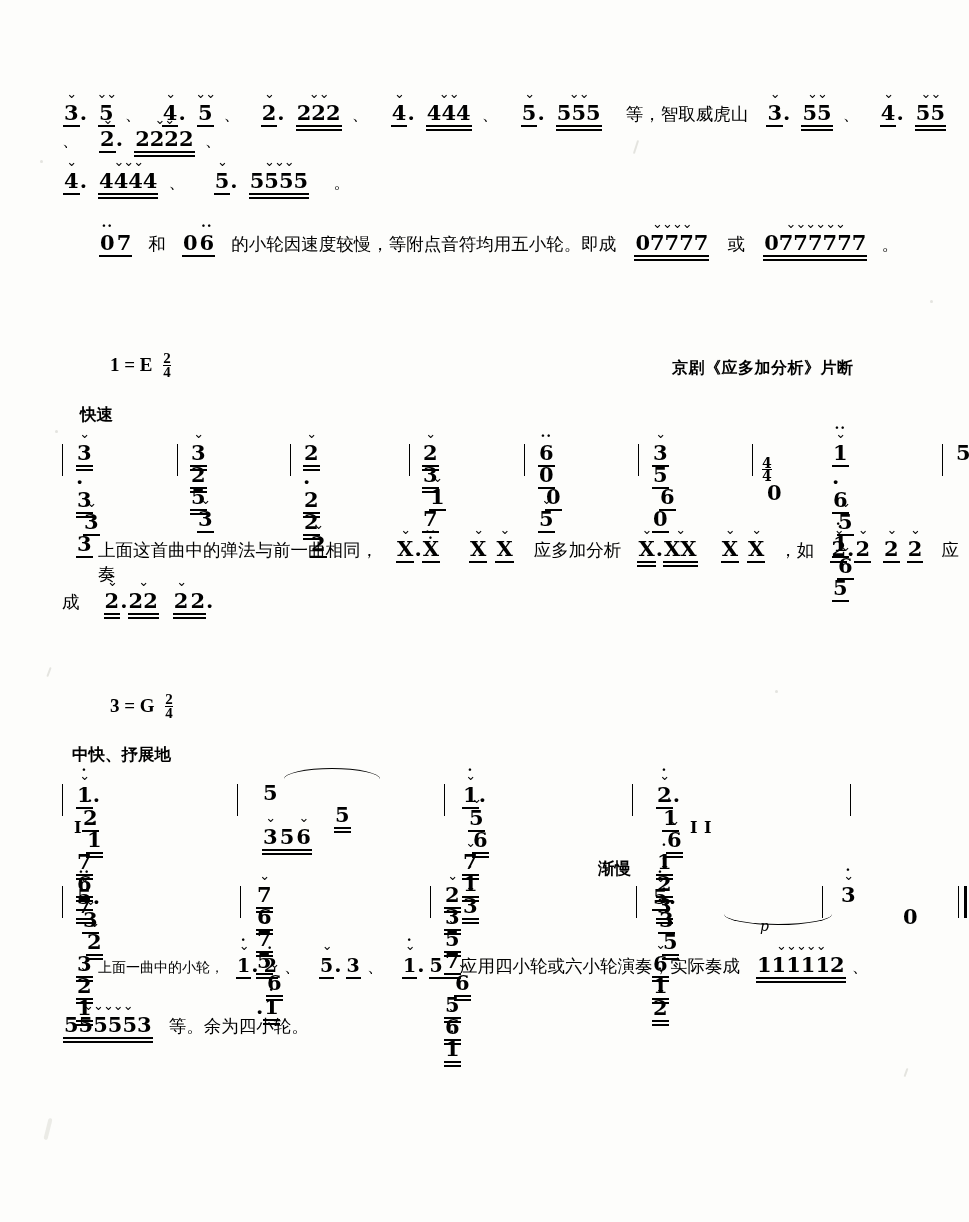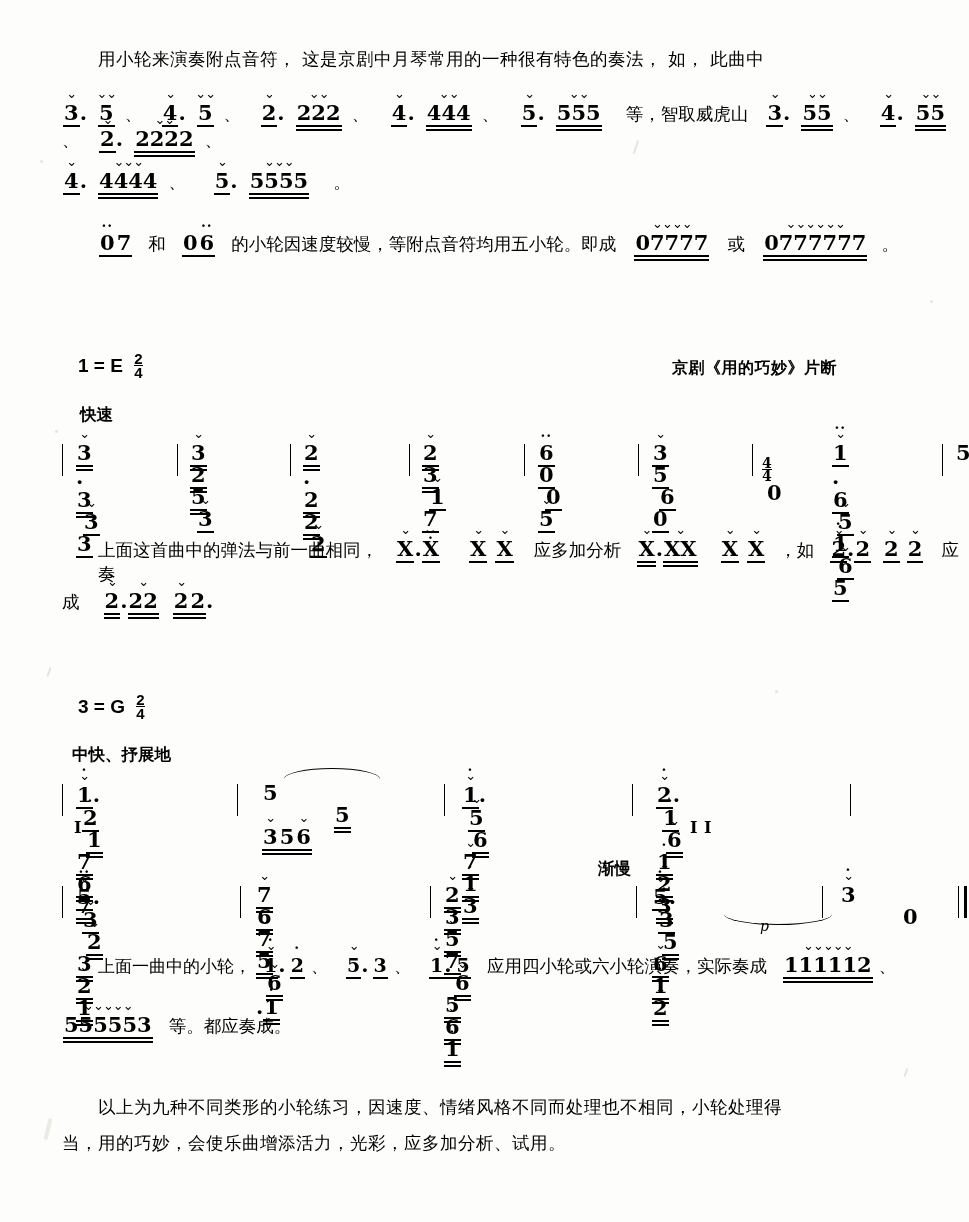--- a/index.html
+++ b/index.html
@@ -105,23 +105,24 @@
     background: #000;
   }
   .thickline {
     position: absolute;
     width: 3px;
     background: #000;
   }
 
   .keysig {
     position: absolute;
-    font-family: Liberation Sans, sans-serif;
+    font-family: Liberation Serif, serif;
     font-weight: bold;
     font-size: 19px;
+    margin-left: 32px;
   }
   .frac {
     display: inline-block;
     vertical-align: -6px;
     text-align: center;
     font-size: 15px;
     line-height: 13px;
     margin-left: 6px;
   }
   .frac .n { display: block; }
@@ -163,21 +164,20 @@
 
   <div class="speck" style="left:40px;top:160px;width:3px;height:3px;"></div>
   <div class="speck" style="left:635px;top:140px;width:2px;height:14px;transform:rotate(18deg);border-radius:1px;"></div>
   <div class="speck" style="left:930px;top:300px;width:3px;height:3px;"></div>
   <div class="speck" style="left:55px;top:430px;width:3px;height:3px;"></div>
   <div class="speck" style="left:775px;top:690px;width:3px;height:3px;"></div>
   <div class="speck" style="left:48px;top:667px;width:2px;height:10px;transform:rotate(20deg);border-radius:1px;"></div>
   <div class="speck" style="left:46px;top:1118px;width:4px;height:22px;transform:rotate(14deg);border-radius:2px;opacity:.4;"></div>
   <div class="speck" style="left:905px;top:1068px;width:2px;height:9px;transform:rotate(20deg);border-radius:1px;"></div>
 
-  <div class="para indent" style="left:62px; top:44px;">用小轮来演奏附点音符，  这是京剧中月琴常用的一种很有特色的奏法，  如，  此曲中</div>
 
   <div class="blk" style="left:62px; top:100px;">
     <span class="grp" style="margin-right:4px;">
       <span class="note ubar">3<span class="roll">⌄</span></span><span class="dotmark">.</span>
       <span class="note ubar" style="margin-left:6px;">5<span class="roll">⌄⌄</span></span>
     </span>
     <span style="font-size:17px;">、</span>
 
     <span class="grp" style="margin-left:14px;margin-right:4px;">
       <span class="note ubar">4<span class="roll">⌄</span></span><span class="dotmark">.</span>
@@ -256,21 +256,21 @@
     <span style="font-size:17.5px;margin-left:8px;">。</span>
   </div>
 
   <div class="keysig" style="left:78px; top:352px;">
     <span>1 = E</span>
     <span class="frac">
       <span class="n">2</span>
       <span class="d">4</span>
     </span>
   </div>
-  <div class="title-right" style="left:672px; top:358px;">京剧《用的巧妙》片断</div>
+  <div class="title-right" style="left:672px; top:358px;">京剧《应多加分析》片断</div>
   <div class="tempo" style="left:80px; top:404px;">快速</div>
 
   <div class="blk" style="left:62px; top:442px;">
     <span class="vline" style="left:0; top:2px; height:32px;"></span>
 
     <span class="blk" style="left:14px; top:0;">
       <span class="note ubar ubar2">3<span class="roll">⌄</span></span><span class="dotmark">.</span><span class="note ubar ubar2">3</span>
       <span class="note ubar" style="margin-left:7px;">3<span class="roll">⌄</span></span><span class="note ubar">3</span>
     </span>
     <span class="vline" style="left:115px; top:2px; height:32px;"></span>
@@ -430,21 +430,21 @@
       <span class="note">3<span class="roll">⌄</span><span class="odot up2">·</span></span>
       <span class="note" style="margin-left:62px;">0</span>
     </span>
     <span class="slur" style="left:662px; top:30px; width:108px; border-top:none; border-bottom:1.4px solid #000; border-radius:50%/0 0 100% 100%;"></span>
     <span class="vline" style="left:896px; top:2px; height:32px;"></span>
     <span class="thickline" style="left:902px; top:2px; height:32px;"></span>
   </div>
   <div class="pmark" style="left:760px; top:918px;">p</div>
 
   <div class="blk" style="left:98px; top:952px;">
-    <span style="font-size:17px;">上面一曲中的小轮，</span>
+    <span style="font-size:14px;">上面一曲中的小轮，</span>
     <span class="grp" style="margin-left:6px;">
       <span class="note ubar small">1<span class="roll">⌄</span><span class="odot up2">·</span></span><span class="dotmark">.</span><span class="note ubar small" style="margin-left:4px;">2<span class="odot">·</span></span>
     </span>
     <span style="font-size:17px;">、</span>
     <span class="grp" style="margin-left:12px;">
       <span class="note ubar small">5<span class="roll">⌄</span></span><span class="dotmark">.</span><span class="note ubar small" style="margin-left:4px;">3</span>
     </span>
     <span style="font-size:17px;">、</span>
     <span class="grp" style="margin-left:12px;">
       <span class="note ubar small">1<span class="roll">⌄</span><span class="odot up2">·</span></span><span class="dotmark">.</span><span class="note ubar small" style="margin-left:4px;">5</span>
@@ -453,19 +453,17 @@
     <span class="grp" style="margin-left:10px;">
       <span class="note ubar ubar2">111112<span class="roll">⌄⌄⌄⌄⌄</span></span>
     </span>
     <span style="font-size:17px;">、</span>
   </div>
 
   <div class="blk" style="left:62px; top:1014px;">
     <span class="grp">
       <span class="note ubar ubar2">555553<span class="roll">⌄⌄⌄⌄⌄</span></span>
     </span>
-    <span style="font-size:17.5px;margin-left:10px;">等。都应奏成。</span>
-  </div>
-
-  <div class="para indent" style="left:62px; top:1092px;">以上为九种不同类形的小轮练习，因速度、情绪风格不同而处理也不相同，小轮处理得</div>
-  <div class="para" style="left:62px; top:1128px;">当，用的巧妙，会使乐曲增添活力，光彩，应多加分析、试用。</div>
+    <span style="font-size:17.5px;margin-left:10px;">等。余为四小轮。</span>
+  </div>
+
 
 </div>
 
 </body></html>

